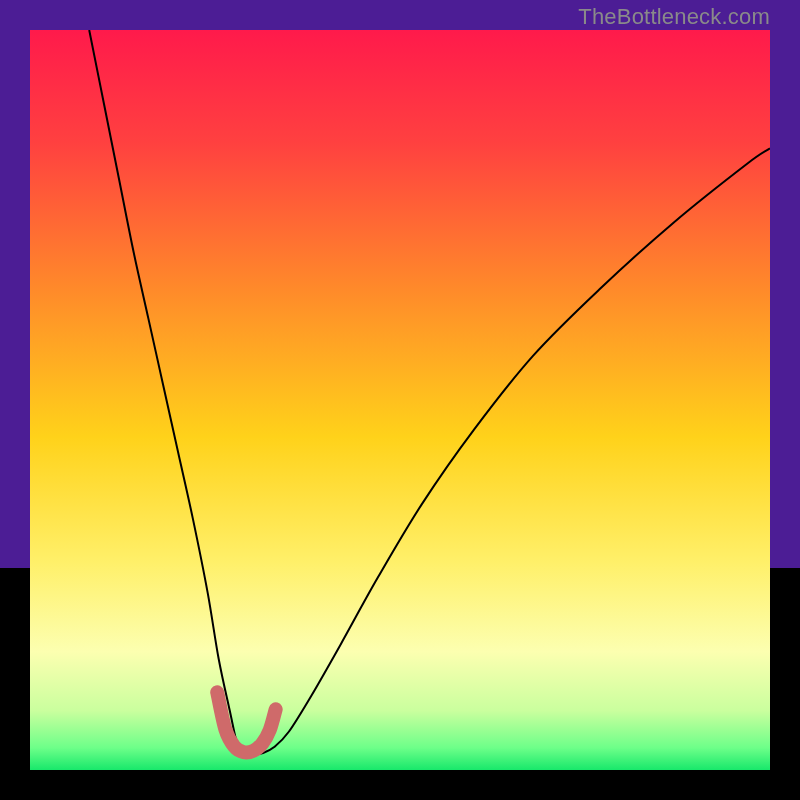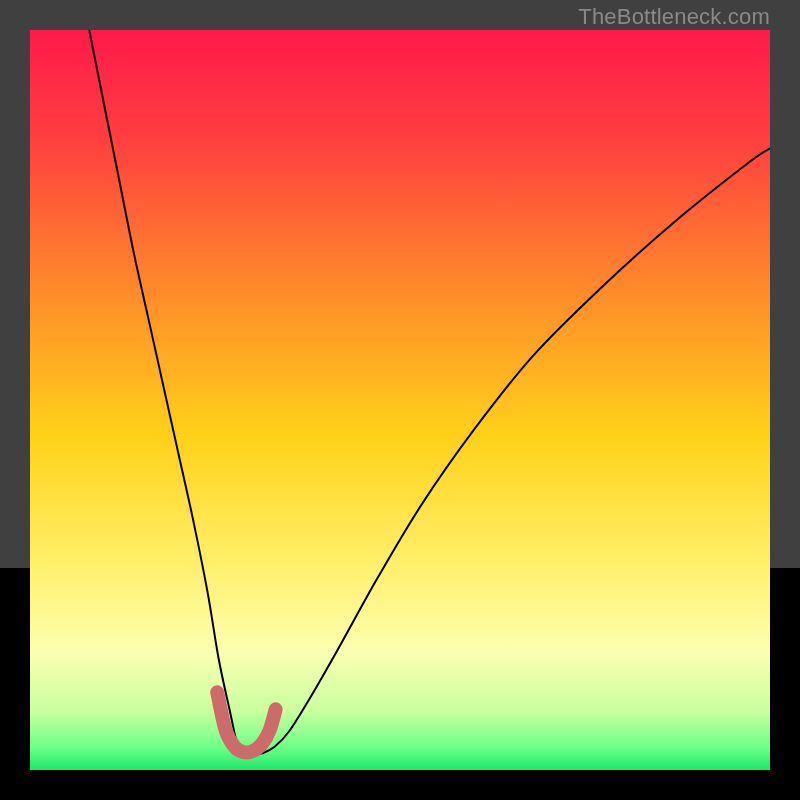--- a/index.html
+++ b/index.html
@@ -10,21 +10,21 @@
     background: #000;
     position: relative;
     font-family: Arial, sans-serif;
   }
   .frame {
     position: absolute;
     top: 0;
     left: 0;
     width: 800px;
     height: 568px;
-    background: #404040;
+    background: #4c1d95;
   }
   .plot-area {
     position: absolute;
     top: 30px;
     left: 30px;
     width: 740px;
     height: 740px;
     overflow: hidden;
   }
   .watermark {

